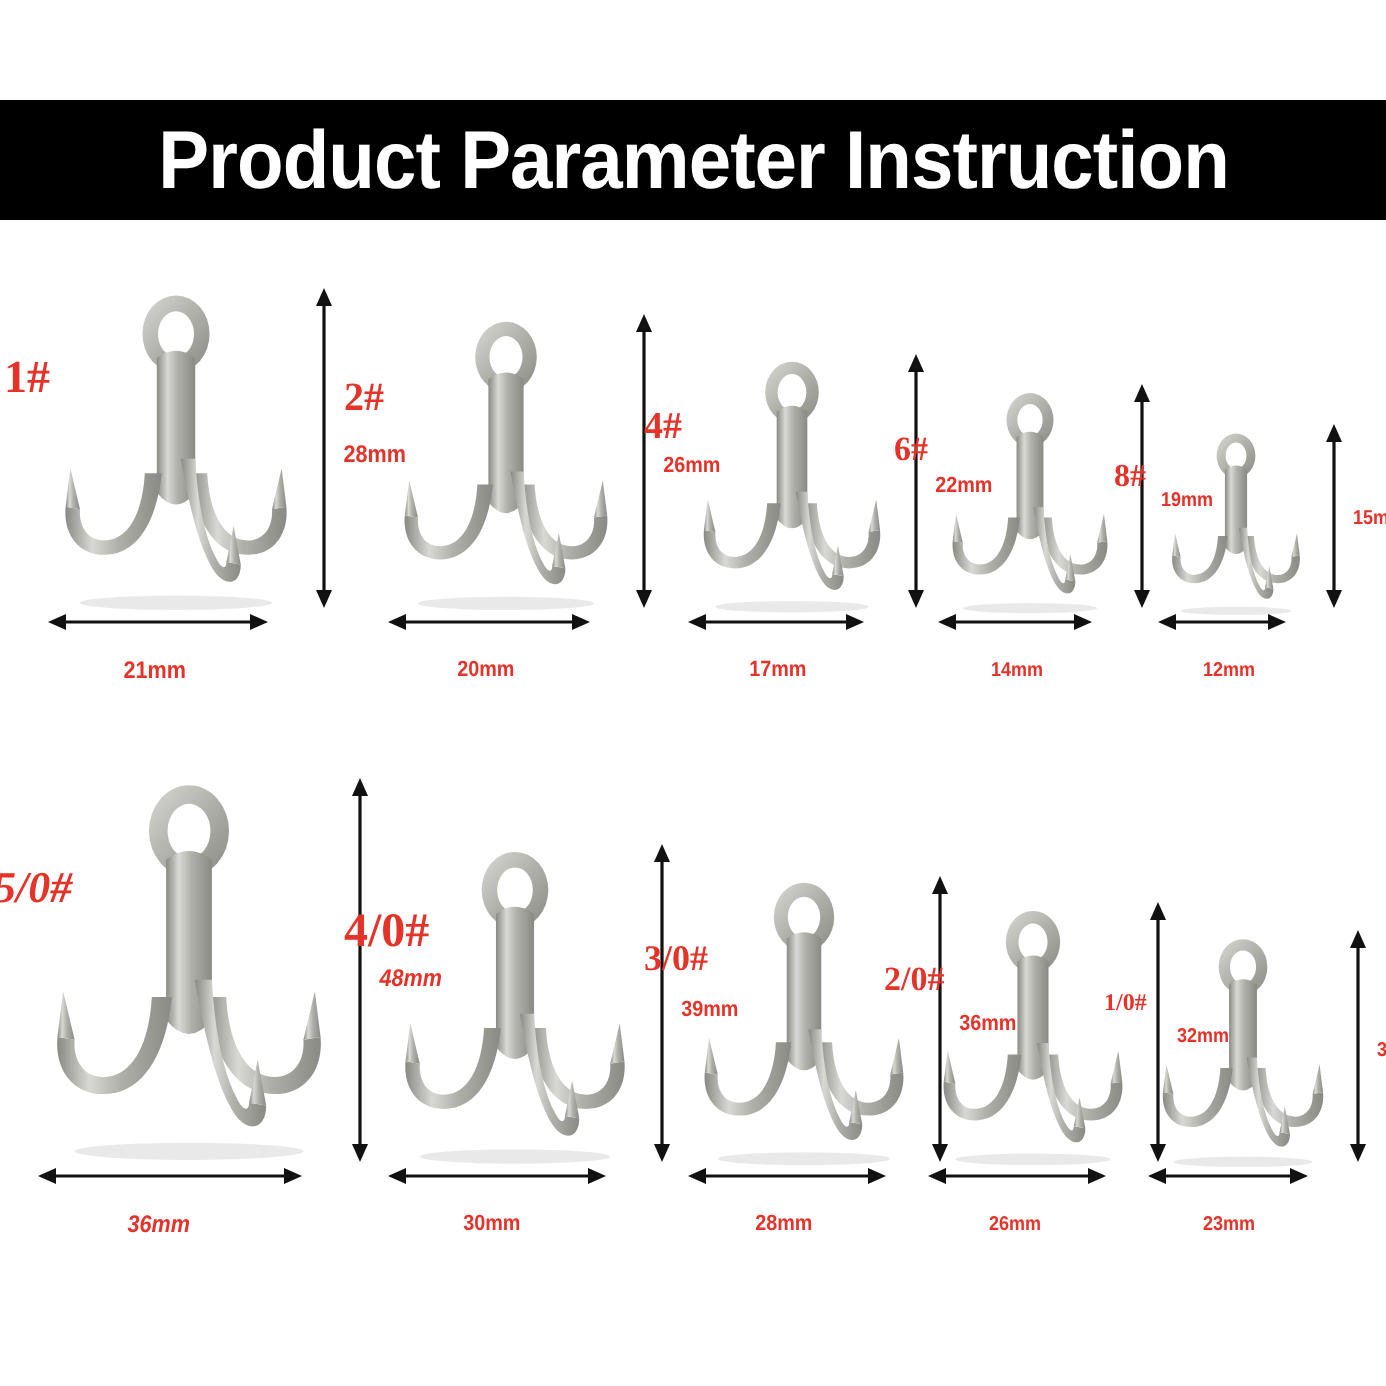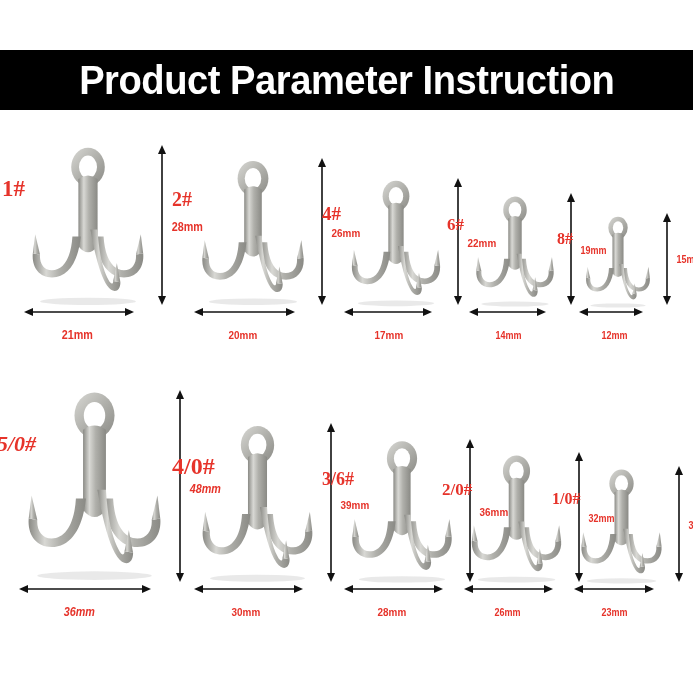--- a/index.html
+++ b/index.html
@@ -586,21 +586,21 @@
            C56,94 60,110 66,119
            C71,126 77,124 77,116
            L71,115
            C71,118 69,118 67,114
            C62,105 59,90 58,72 Z" fill="url(#gu7)"></path>
   <path d="M77,116 L74,100 L71,115 Z" fill="url(#gu7)"></path>
 
   <ellipse cx="50" cy="132" rx="40" ry="3" fill="#cfcfcf" opacity="0.45"></ellipse>
 </svg>
         </div>
-        <div class="size-label" style="font-size: 18px; left: -8px; bottom: 141.66px;">3/6#</div>
+        <div class="size-label" style="font-size: 18px; left: -8px; bottom: 141.66px;">3/0#</div>
         <div class="vdim" style="left: 132px; bottom: 44px;">
 <svg width="16" height="143" viewBox="0 0 16 143">
   <line x1="8" y1="6" x2="8" y2="137" stroke="#111111" stroke-width="1.6"></line>
   <polygon points="8,0 4,9 12,9" fill="#111111"></polygon>
   <polygon points="8,143 4,134 12,134" fill="#111111"></polygon>
 </svg></div>
         <div class="dim-text" style="font-size: 11px; left: 148px; bottom: 111.95px;">36mm</div>
         <div class="hdim" style="left: 14px; bottom: 30px;">
 <svg width="99" height="14" viewBox="0 0 99 14">
   <line x1="6" y1="7" x2="93" y2="7" stroke="#111111" stroke-width="1.6"></line>
@@ -720,21 +720,21 @@
            C56,94 60,110 66,119
            C71,126 77,124 77,116
            L71,115
            C71,118 69,118 67,114
            C62,105 59,90 58,72 Z" fill="url(#gu9)"></path>
   <path d="M77,116 L74,100 L71,115 Z" fill="url(#gu9)"></path>
 
   <ellipse cx="50" cy="132" rx="40" ry="3" fill="#cfcfcf" opacity="0.45"></ellipse>
 </svg>
         </div>
-        <div class="size-label" style="font-size: 16px; left: -8px; bottom: 122.52px;">1/0#</div>
+        <div class="size-label" style="font-size: 12px; left: -8px; bottom: 122.52px;">1/0#</div>
         <div class="vdim" style="left: 111px; bottom: 44px;">
 <svg width="16" height="116" viewBox="0 0 16 116">
   <line x1="8" y1="6" x2="8" y2="110" stroke="#111111" stroke-width="1.6"></line>
   <polygon points="8,0 4,9 12,9" fill="#111111"></polygon>
   <polygon points="8,116 4,107 12,107" fill="#111111"></polygon>
 </svg></div>
         <div class="dim-text" style="font-size: 10px; left: 127px; bottom: 98.9px;">30mm</div>
         <div class="hdim" style="left: 14px; bottom: 30px;">
 <svg width="80" height="14" viewBox="0 0 80 14">
   <line x1="6" y1="7" x2="74" y2="7" stroke="#111111" stroke-width="1.6"></line>

